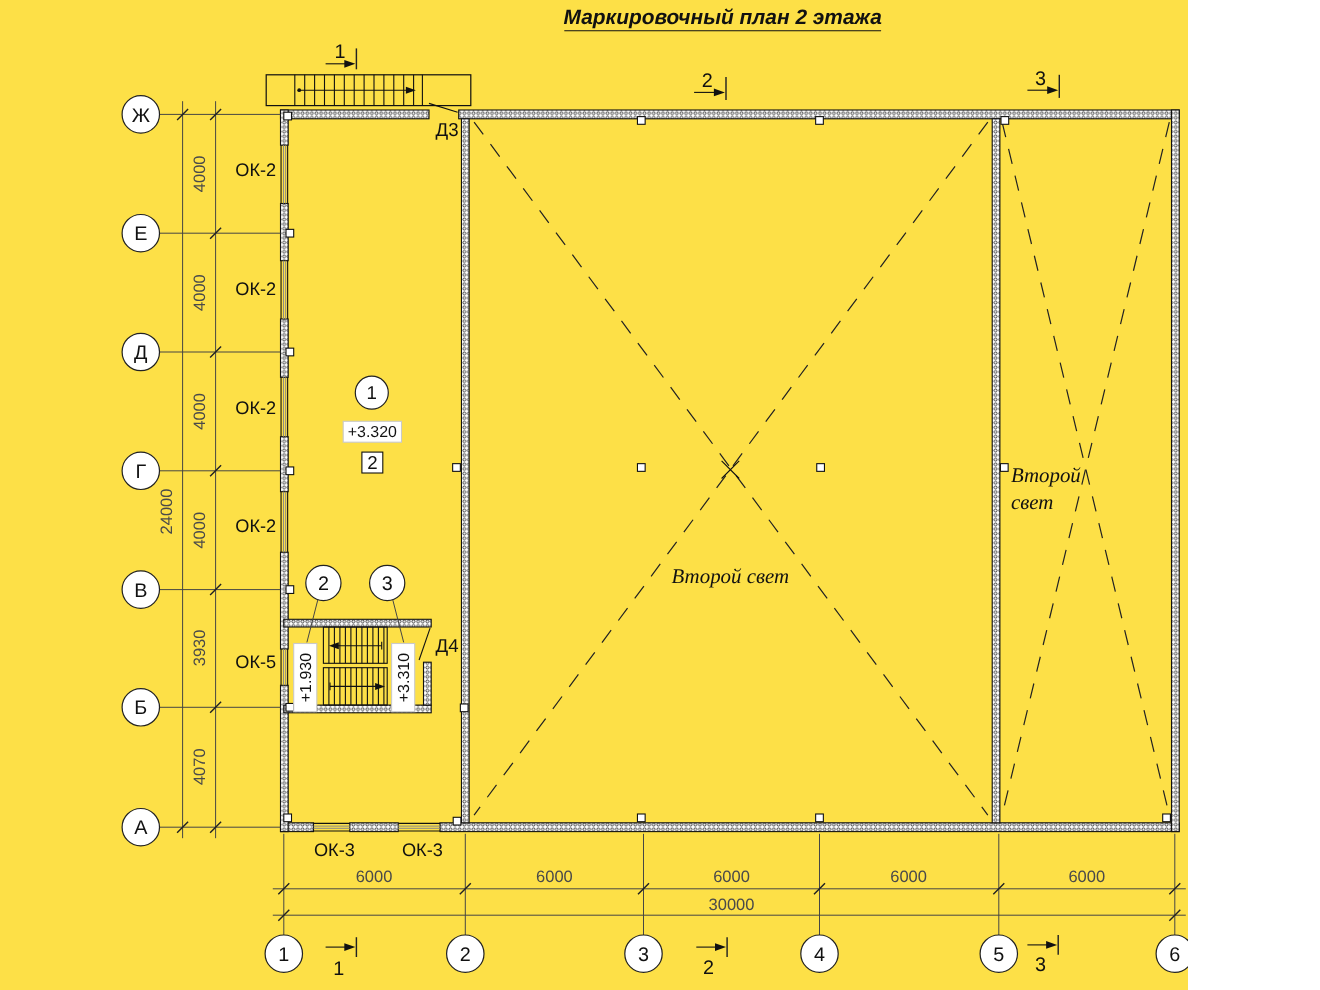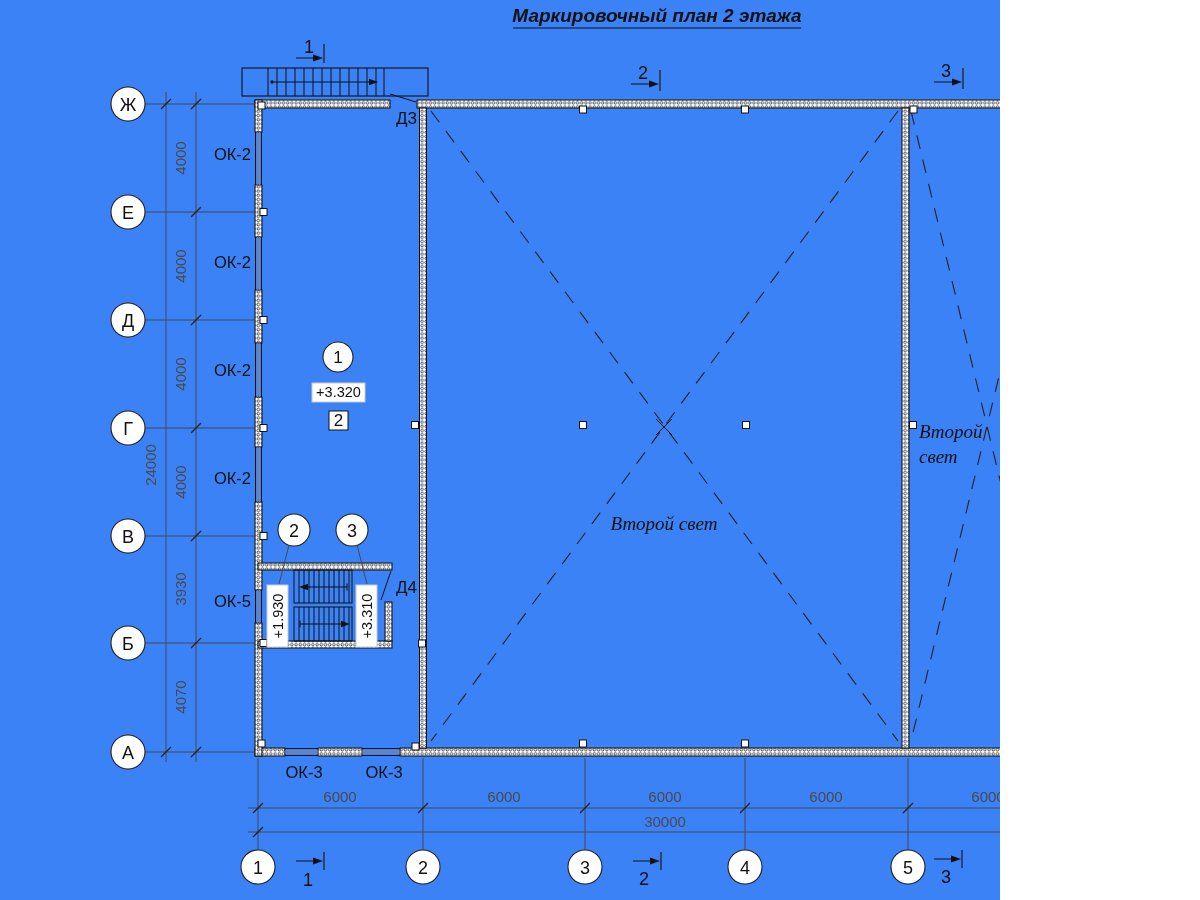--- a/index.html
+++ b/index.html
@@ -1,16 +1,16 @@
 <!DOCTYPE html>
 <html><head>
 <meta charset="utf-8">
 <style>
   html,body{margin:0;padding:0;background:#ffffff;}
-  .stage{width:1000px;height:900px;position:relative;background:#3b82f6;overflow:hidden;}
+  .stage{width:1080px;height:900px;position:relative;background:#fde047;overflow:hidden;}
   svg{display:block;}
   
   .wall{fill:url(#wh);stroke:#111;stroke-width:1;}
   .ln{stroke:#111;stroke-width:1;fill:none;}
   .ln2{stroke:#111;stroke-width:1.1;fill:none;}
   .thin{stroke:#444;stroke-width:0.9;fill:none;}
   .tick{stroke:#222;stroke-width:1.3;fill:none;}
   .dash{stroke:#222;stroke-width:1.1;fill:none;stroke-dasharray:14 11;}
   .glass{stroke:#888;stroke-width:0.9;fill:none;}
   .mk{fill:#fff;stroke:#111;stroke-width:1;}

